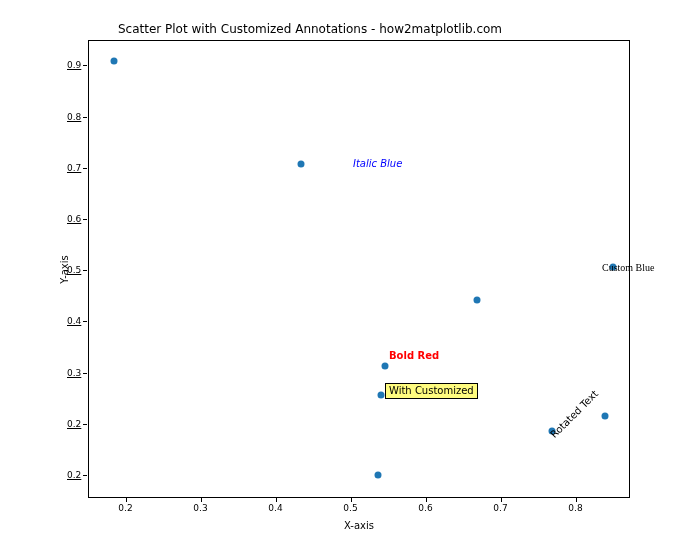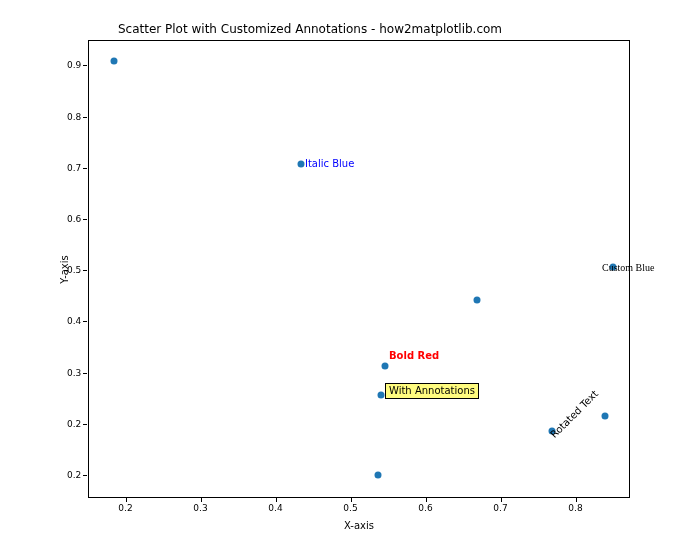--- a/index.html
+++ b/index.html
@@ -70,20 +70,21 @@
     width: 1px;
     height: 4px;
     background: #000;
   }
   .ytick {
     position: absolute;
     font-size: 9px;
     color: #000;
     transform: translateY(-50%);
     text-align: right;
+    text-decoration: underline;
   }
   .ytick-mark {
     position: absolute;
     height: 1px;
     width: 4px;
     background: #000;
   }
   .pt {
     position: absolute;
     width: 7px;
@@ -97,20 +98,22 @@
     font-size: 10px;
     white-space: nowrap;
     line-height: 1;
   }
   .ann-red {
     color: #ff0000;
     font-weight: bold;
   }
   .ann-blue {
     color: #0000ff;
+    font-style: italic;
+    margin-left: 48px;
   }
   .ann-bg {
     background: #fffc7f;
     border: 1px solid #000;
     padding: 2px 3px;
     transform: translateY(-100%);
   }
   .ann-rot {
     transform: rotate(-45deg);
     transform-origin: left bottom;
@@ -139,21 +142,21 @@
     <div class="pt" style="left:288.8px; top:434.0px"></div>
     <div class="pt" style="left:387.8px; top:259.4px"></div>
     <div class="pt" style="left:462.8px; top:389.5px"></div>
     <div class="pt" style="left:516.1px; top:374.6px"></div>
     <div class="pt" style="left:524.3px; top:226.1px"></div>
 
     <div class="ann ann-red" style="left:300px; top:310px">Bold Red</div>
 
     <div class="ann ann-blue" style="left:216px; top:118px">Italic Blue</div>
 
-    <div class="ann ann-bg" style="left:296px; top:358px">With Annotations</div>
+    <div class="ann ann-bg" style="left:296px; top:358px">With Customized</div>
 
     <div class="ann ann-rot" style="left:467px; top:389px">Rotated Text</div>
 
     <div class="ann ann-font" style="left:513px; top:222px">Custom Blue</div>
   </div>
 
   <div class="xtick-mark" style="left:125.5px; top:498px"></div>
   <div class="xtick" style="left:125.5px; top:503px">0.2</div>
   <div class="xtick-mark" style="left:200.5px; top:498px"></div>
   <div class="xtick" style="left:200.5px; top:503px">0.3</div>

